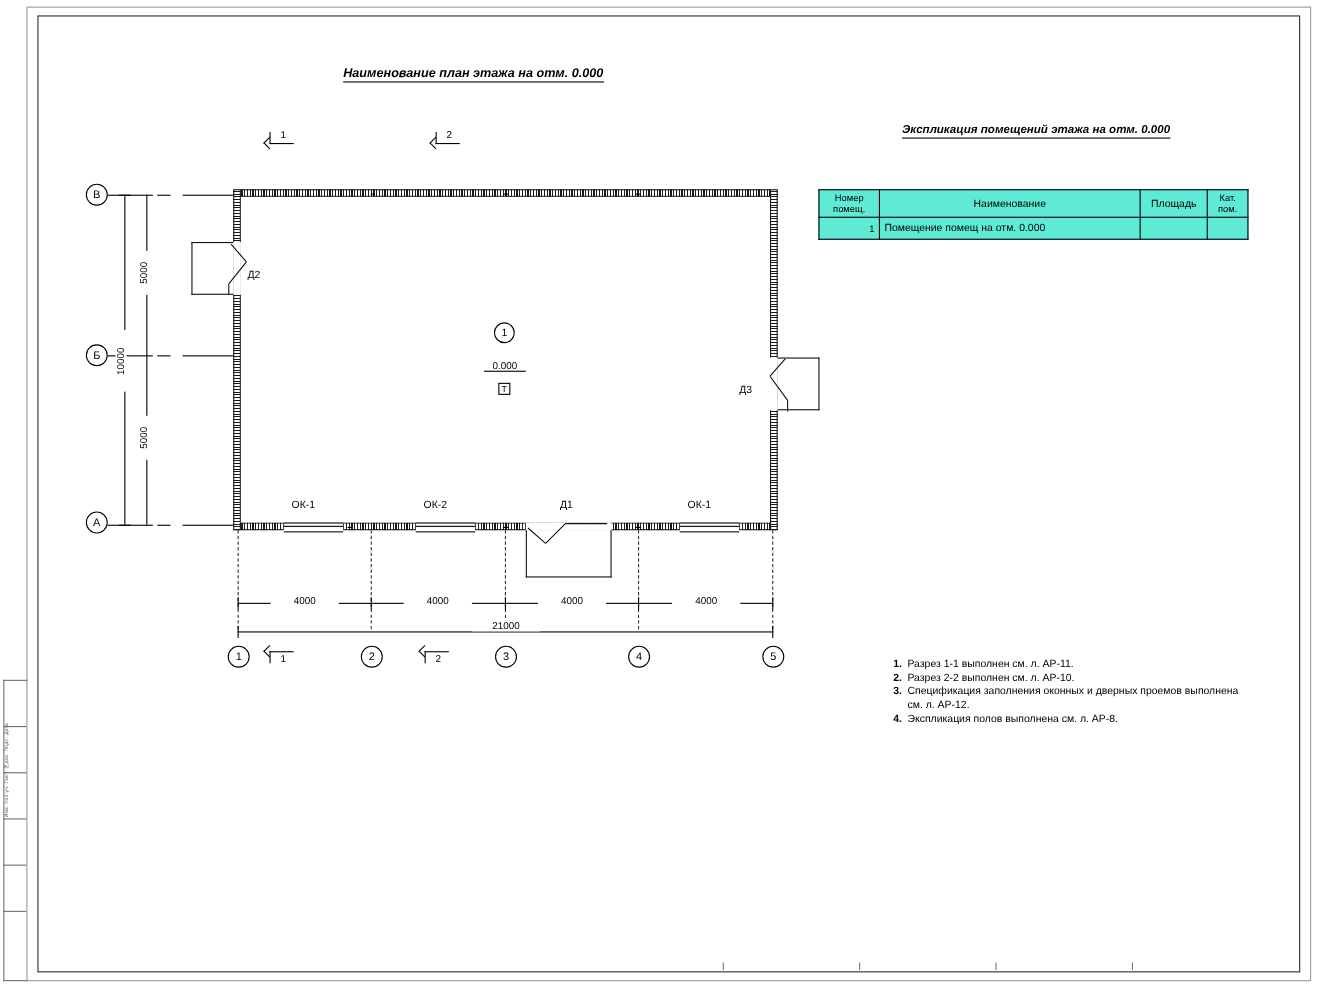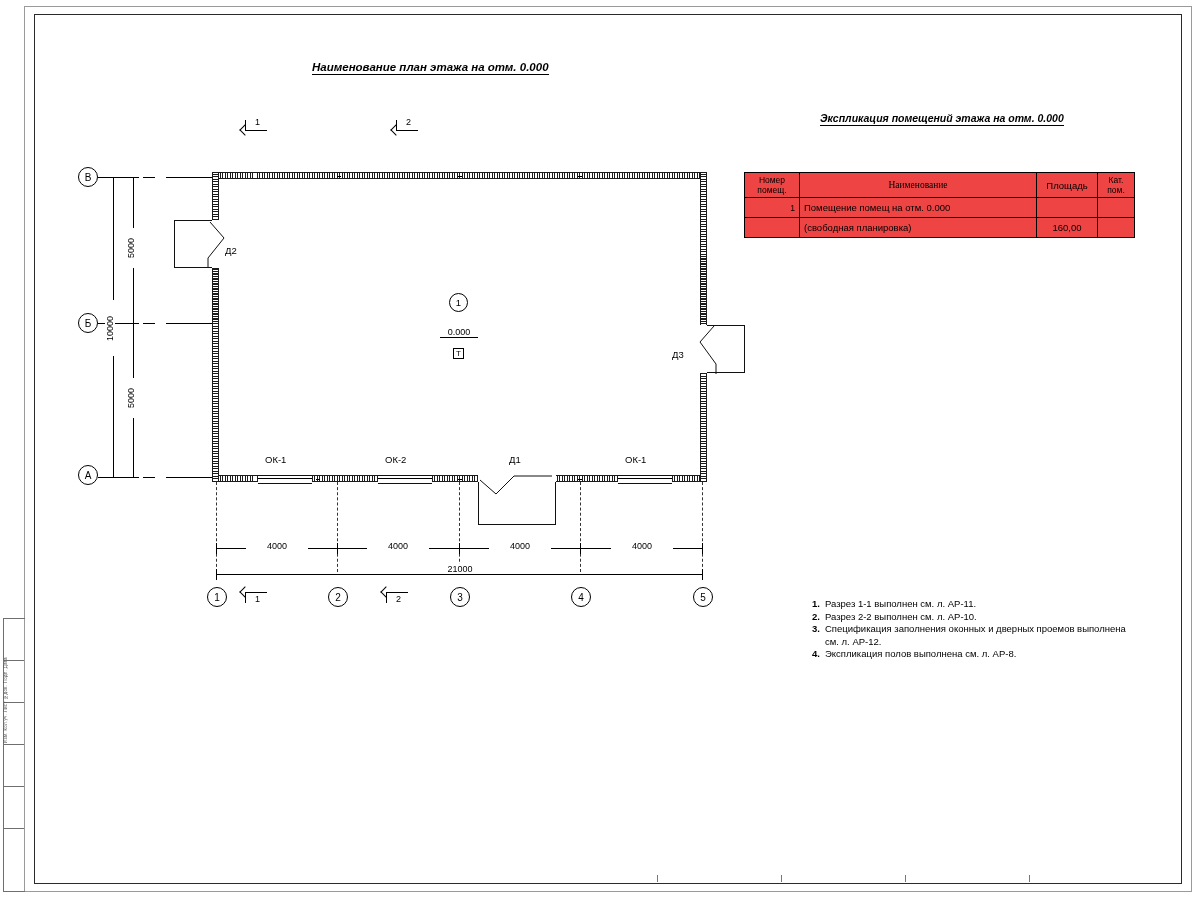--- a/index.html
+++ b/index.html
@@ -132,34 +132,34 @@
     background: #fff;
   }
   .cut-num { font-size: 9px; }
 
   
   table.expl {
     position: absolute;
     left: 744px; top: 172px;
     border-collapse: collapse;
     font-size: 9.5px;
-    background: #ef4444;
+    background: #5eead4;
   }
   table.expl td, table.expl th {
     border: 1px solid #000;
     padding: 2px 4px;
     font-weight: normal;
     height: 15px;
     vertical-align: middle;
   }
   .c-num { width: 46px; text-align: center; font-size: 8.5px; line-height: 10px;}
   .c-name { width: 228px; }
   .c-area { width: 52px; text-align: center; }
   .c-kat { width: 28px; text-align: center; font-size: 8.5px; line-height: 10px;}
-  .cell-center { text-align: center; font-family: Liberation Serif, serif; }
+  .cell-center { text-align: center; }
   .cell-right { text-align: right; padding-right: 6px; }
 
   
   .notes {
     left: 812px; top: 598px;
     font-size: 9.5px;
     line-height: 12.5px;
     width: 320px;
   }
   .notes .n-item { display: flex; }
@@ -342,26 +342,20 @@
         </th>
       </tr>
     </thead>
     <tbody>
       <tr>
         <td class="c-num cell-right">1</td>
         <td class="c-name">Помещение помещ на отм. 0.000</td>
         <td class="c-area"></td>
         <td class="c-kat"></td>
       </tr>
-      <tr>
-        <td class="c-num cell-right"></td>
-        <td class="c-name">(свободная планировка)</td>
-        <td class="c-area">160,00</td>
-        <td class="c-kat"></td>
-      </tr>
     </tbody>
   </table>
 
   <div class="abs notes">
     <div class="n-item">
       <div class="n-idx"><b>1.</b></div>
       <div class="n-txt">Разрез 1-1 выполнен см. л. АР-11.</div>
     </div>
     <div class="n-item">
       <div class="n-idx"><b>2.</b></div>

